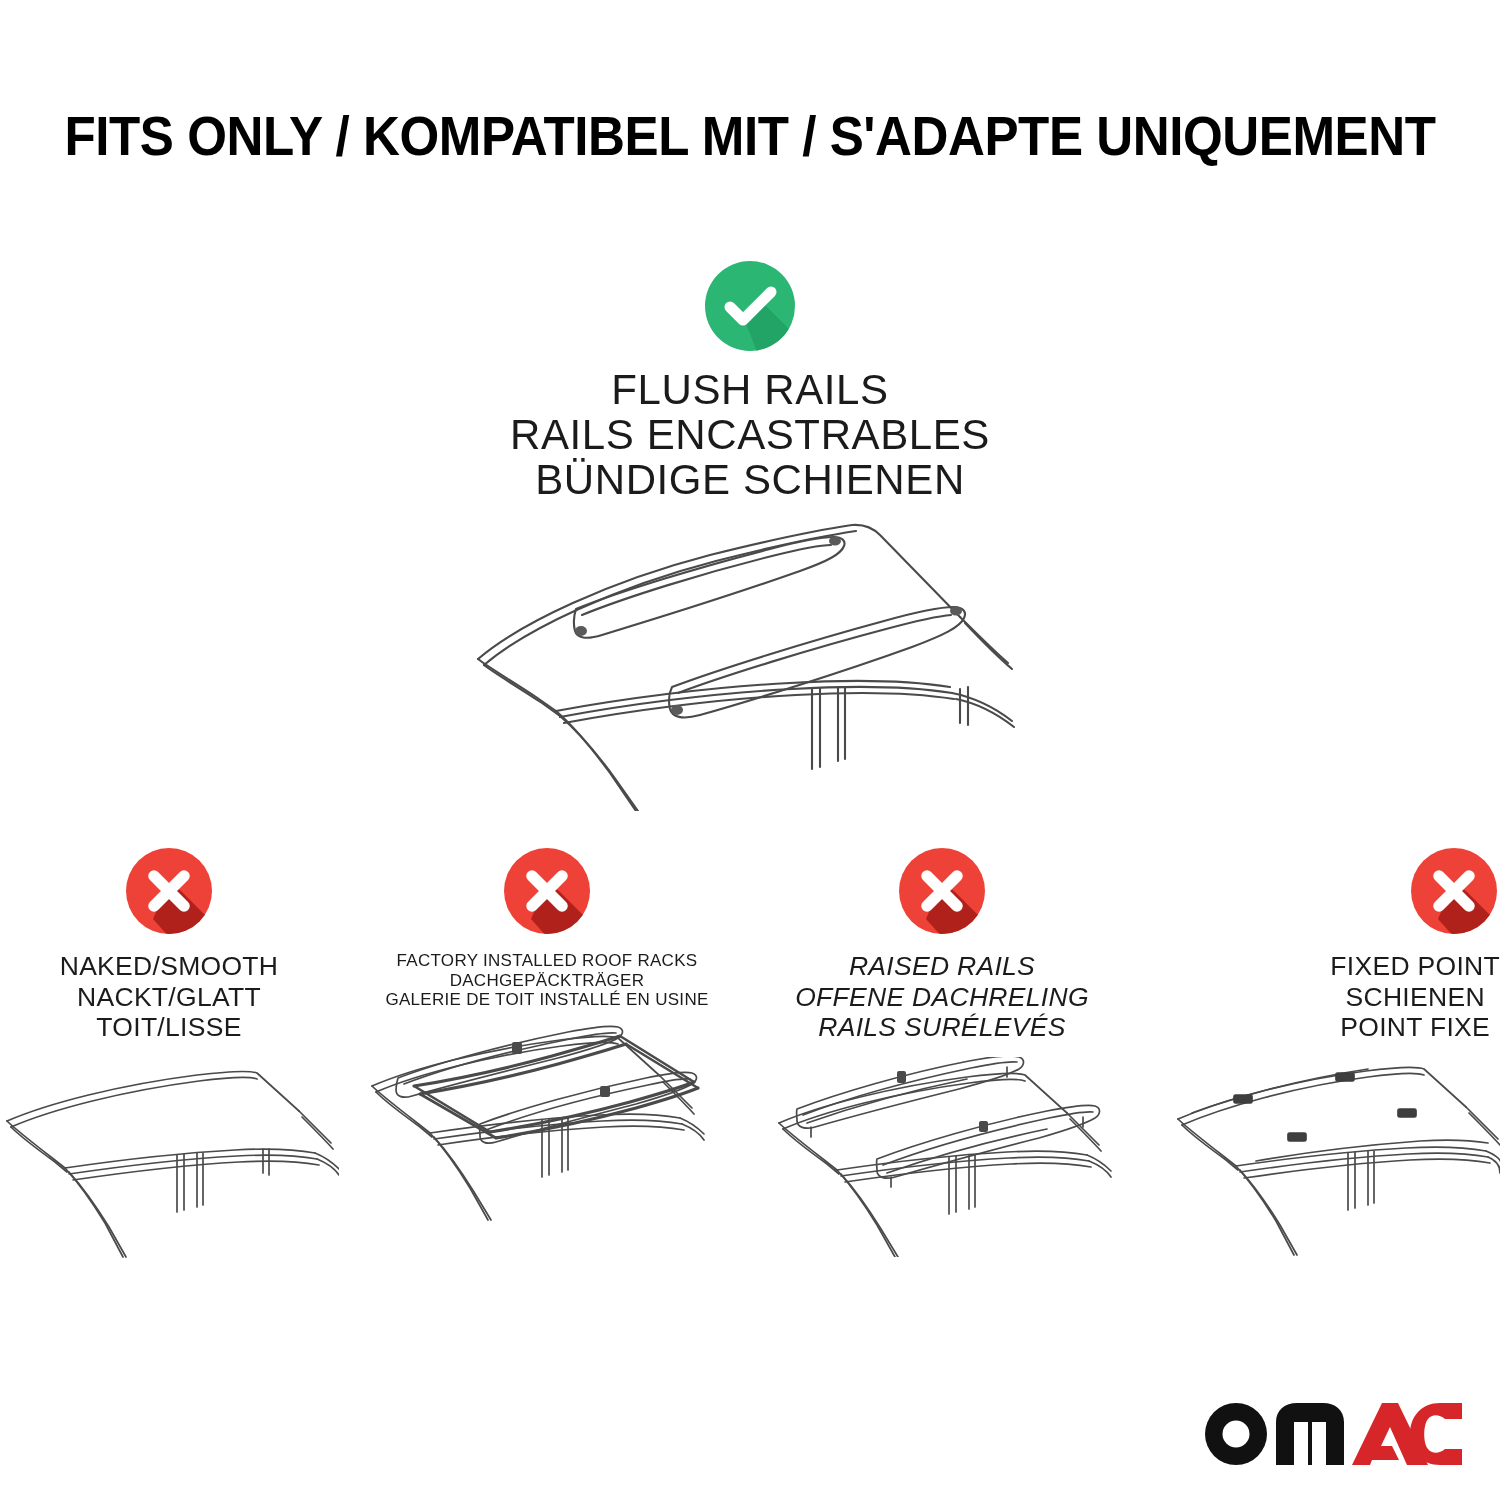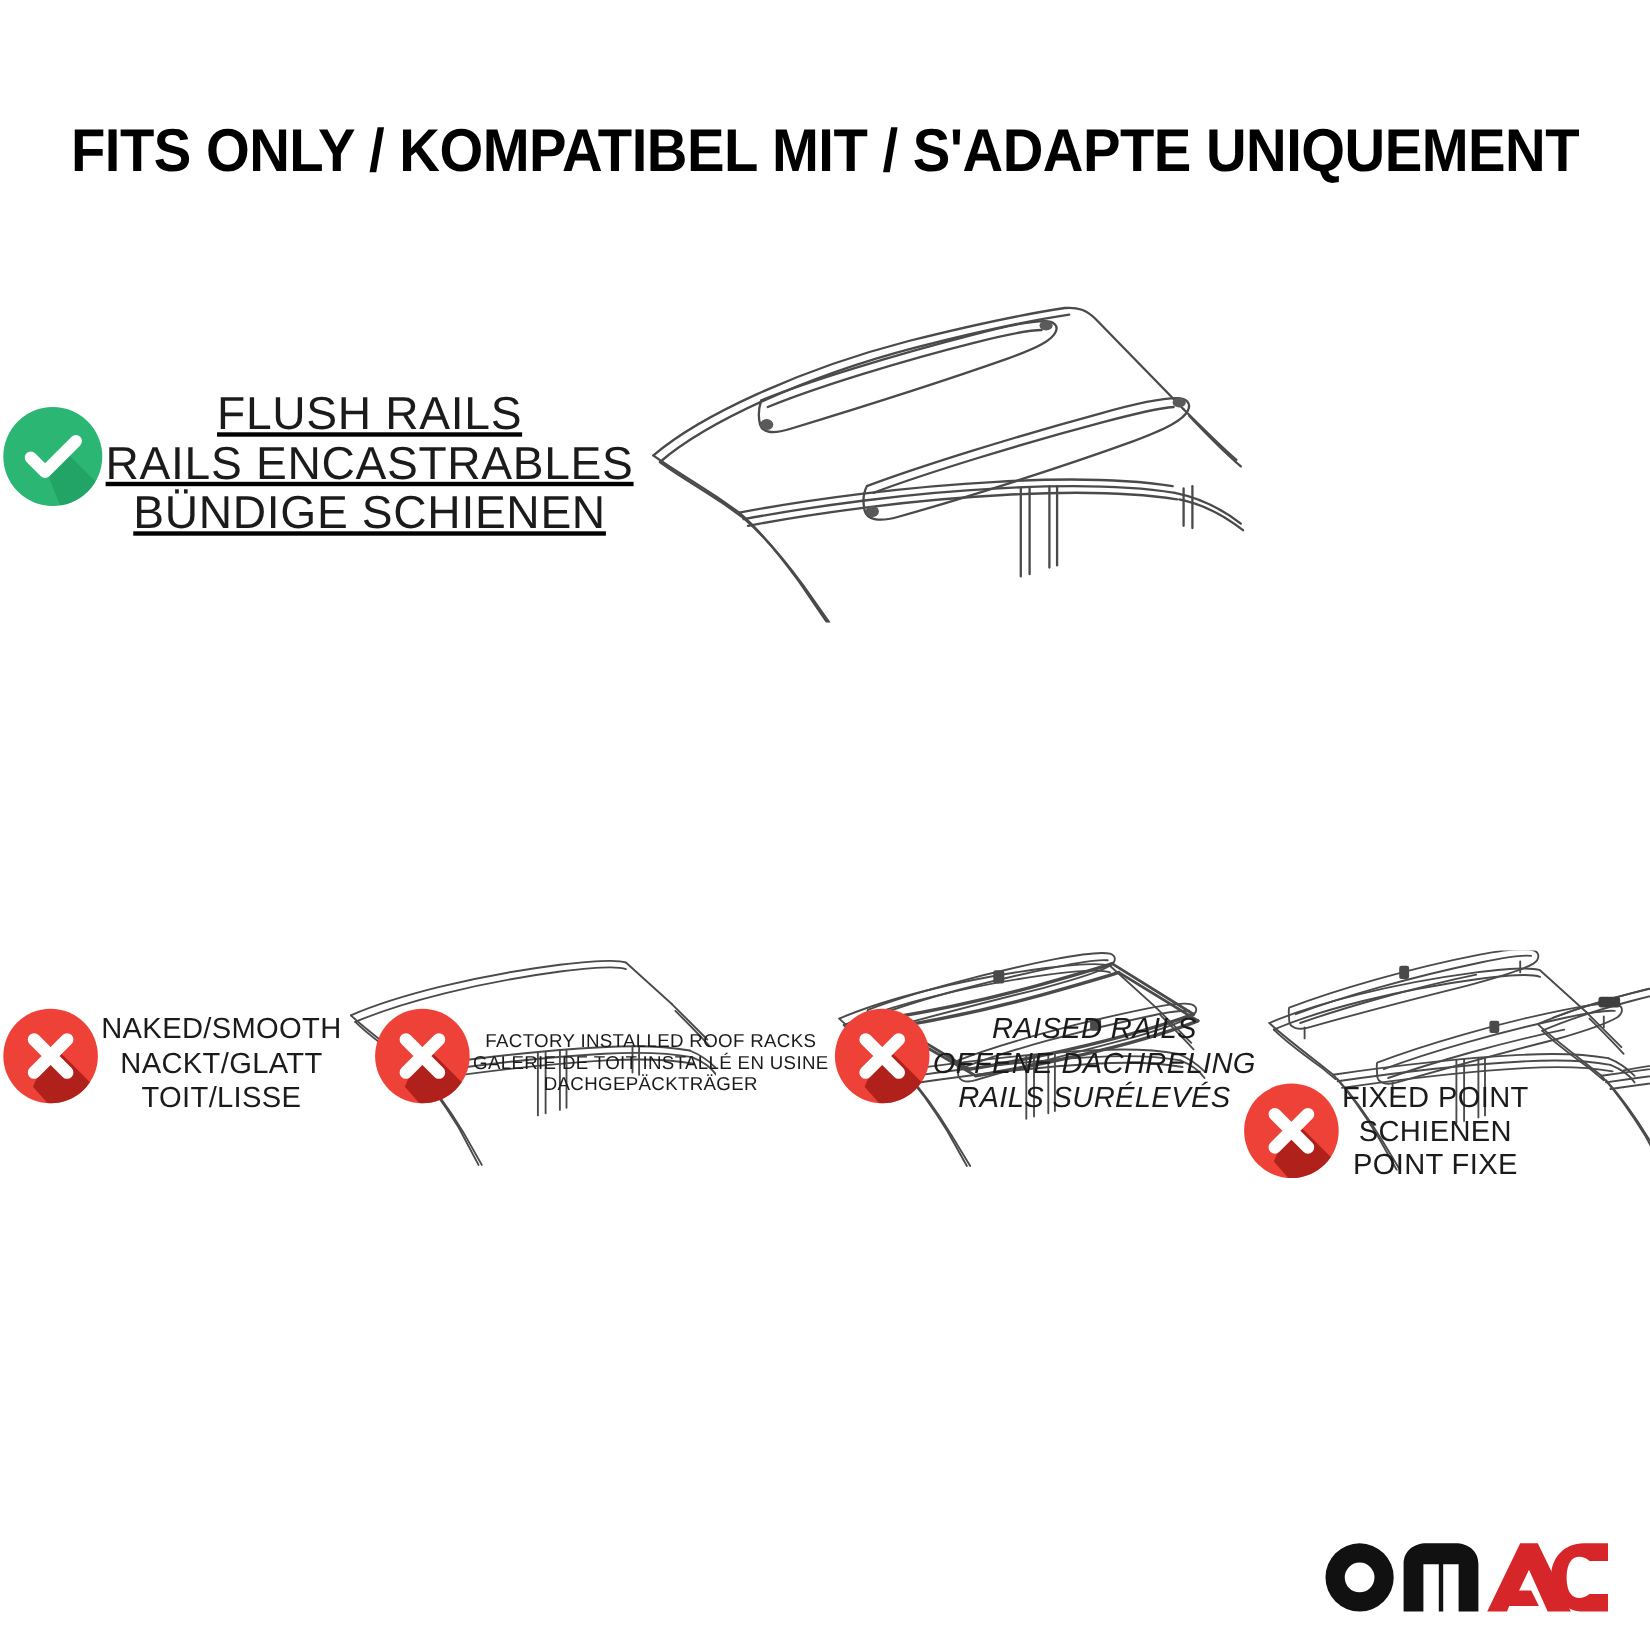--- a/index.html
+++ b/index.html
@@ -32,23 +32,22 @@
     white-space: nowrap;
   }
 
   
   #hero-block {
     position: absolute;
     left: 0;
     top: 258px;
     width: 1500px;
     display: flex;
-    flex-direction: row;
+    flex-direction: column;
     align-items: center;
-    text-decoration: underline;
   }
   #check-badge {
     width: 96px;
     height: 96px;
     position: relative;
   }
   #hero-caption {
     margin-top: 14px;
     text-align: center;
     font-size: 42px;
@@ -66,21 +65,21 @@
   
   #options-row {
     position: absolute;
     left: 0;
     top: 845px;
     width: 1500px;
     display: flex;
   }
   .option-col {
     display: flex;
-    flex-direction: row;
+    flex-direction: column;
     align-items: center;
   }
   .option-col.col-0 { width: 338px; }
   .option-col.col-1 { width: 418px; }
   .option-col.col-2 { width: 372px; font-style: italic; }
   .option-col.col-3 { width: 372px; align-items: flex-end; }
 
   .x-badge {
     width: 92px;
     height: 92px;
@@ -247,22 +246,22 @@
           </defs>
         <circle cx="46" cy="46" r="43" fill="#ee4238"></circle>
         <g clip-path="url(#clipX1)">
           <polygon points="46,37 58,46 92,80 92,92 46,92 30,74" fill="#a61b18" opacity="0.85"></polygon>
         </g>
         <path d="M31 31 L61 61 M61 31 L31 61" fill="none" stroke="#ffffff" stroke-width="11.5" stroke-linecap="round"></path>
       </svg>
     </div>
     <div class="option-caption">
       <div>FACTORY INSTALLED ROOF RACKS</div>
+      <div>DACHGEPÄCKTRÄGER</div>
       <div>GALERIE DE TOIT INSTALLÉ EN USINE</div>
-      <div>DACHGEPÄCKTRÄGER</div>
     </div>
     <div class="option-illustration">
       <svg viewBox="0 0 370 200" width="370" height="200">
         <g fill="none" stroke="#4a4a4a" stroke-width="1.7" stroke-linecap="round" stroke-linejoin="round">
 
           <path d="M10 62 C 52 44 122 26 198 16 C 230 12 248 11 256 14 L 298 52"></path>
           <path d="M14 68 C 56 50 126 32 200 22 C 230 18 248 17 256 20"></path>
           <path d="M298 52 C 310 64 320 74 330 84"></path>
           <path d="M301 58 C 313 70 323 80 332 90"></path>
           <path d="M10 62 C 18 70 36 84 54 98 L 68 109"></path>

